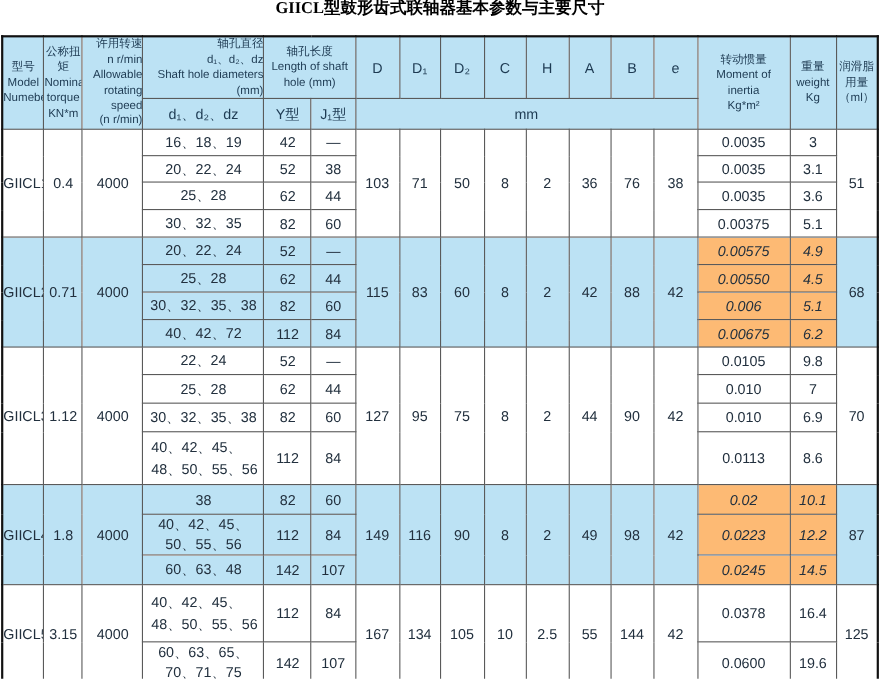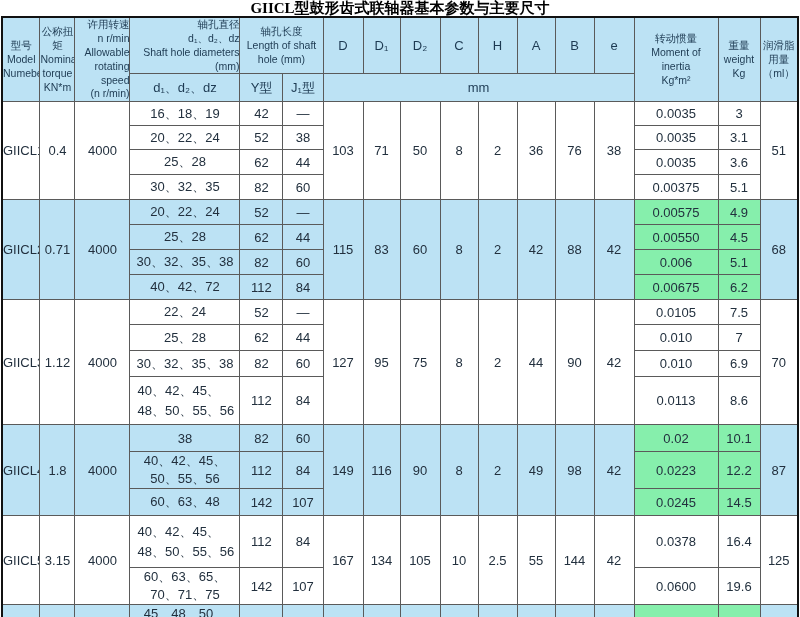--- a/index.html
+++ b/index.html
@@ -4,42 +4,42 @@
 <style>
   html,body{margin:0;padding:0;}
   body{
     width:800px;height:617px;background:#ffffff;
     font-family:"Liberation Sans","DejaVu Sans",sans-serif;
     color:#22303e;
   }
   .title{
     text-align:center;
     font-family:"Liberation Serif","DejaVu Serif",serif;
-    font-weight:bold;font-size:15px;line-height:16px;height:16px;
+    font-weight:bold;font-size:15px;line-height:16px;height:32px;
     color:#000;
   }
   table{
     border-collapse:collapse;table-layout:fixed;
     width:796px;margin:0 auto;
     border:2px solid #111;
   }
   th,td{
     border:1px solid #5a5a5a;
     padding:0;text-align:center;vertical-align:middle;overflow:hidden;
   }
   th{
     font-weight:normal;font-size:10.5px;line-height:1.32;
     white-space:pre-line;background:#BCE2F4;color:#1d3a52;
   }
   th.left{text-align:right;padding-left:4px;}
   th.dim{font-size:13px;}
   th.sub{font-size:13px;white-space:nowrap;}
   td{font-size:13px;background:#ffffff;}
   td.b{background:#BCE2F4;}
-  td.lb{background:#86efac;}
+  td.lb{background:#fdba74;font-style:italic;}
   td.wrap{text-align:left;padding-left:7px;line-height:1.55;}
   tr.hr1{height:44px;} tr.hr2{height:28px;}
   tr.r24{height:24px;} tr.r25{height:25px;} tr.r26{height:26px;}
   tr.r27{height:27px;} tr.r48{height:48px;} tr.r52{height:52px;}
   tr.r23{height:23px;}
 </style>
 </head>
 <body>
 
 <div class="title">GIICL型鼓形齿式联轴器基本参数与主要尺寸</div>
@@ -203,21 +203,21 @@
     <td>—</td>
     <td rowspan="4">127</td>
     <td rowspan="4">95</td>
     <td rowspan="4">75</td>
     <td rowspan="4">8</td>
     <td rowspan="4">2</td>
     <td rowspan="4">44</td>
     <td rowspan="4">90</td>
     <td rowspan="4">42</td>
     <td>0.0105</td>
-    <td>7.5</td>
+    <td>9.8</td>
     <td rowspan="4">70</td>
   </tr>
   <tr class="r26">
     <td>25、28</td>
     <td>62</td>
     <td>44</td>
     <td>0.010</td>
     <td>7</td>
   </tr>
   <tr class="r26">

